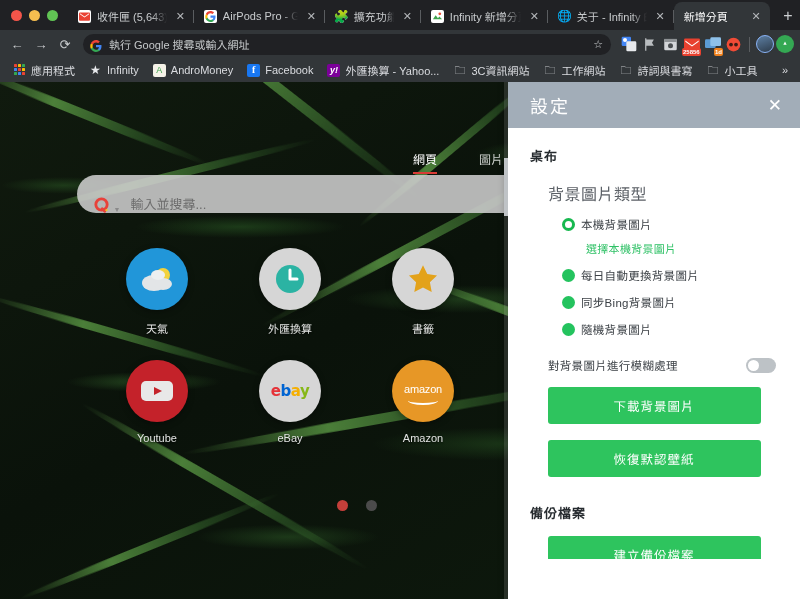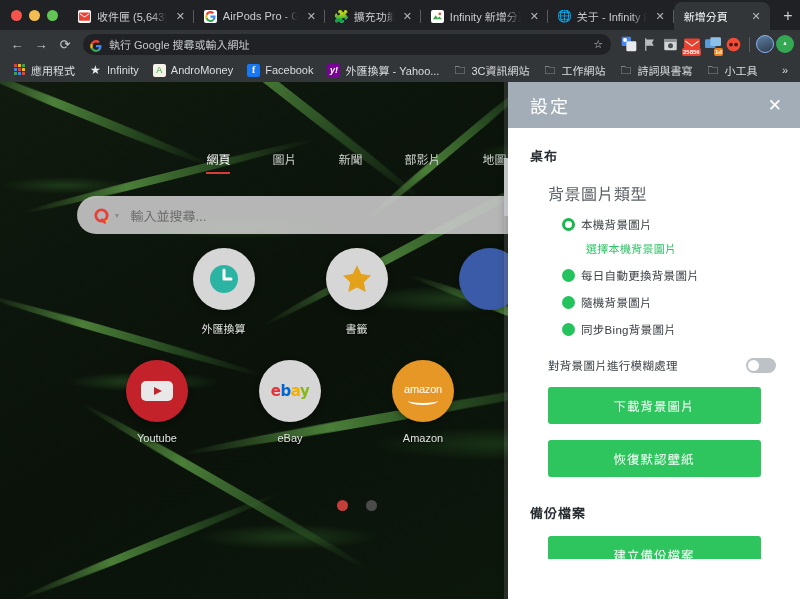--- a/index.html
+++ b/index.html
@@ -115,27 +115,27 @@
       radial-gradient(ellipse 130px 18px at 36% 88%, rgba(54,110,46,.4), transparent 70%),
       radial-gradient(ellipse 90px 12px at 8% 20%, rgba(48,100,40,.45), transparent 70%),
       radial-gradient(ellipse 160px 18px at 88% 52%, rgba(40,90,34,.35), transparent 70%),
       linear-gradient(150deg, #101a0e 0%, #0a120a 45%, #0e1a0d 100%);
   }
   .frond { position: absolute; background: linear-gradient(90deg, rgba(86,150,66,0) 0%, rgba(96,162,72,.75) 35%, rgba(58,112,48,.5) 70%, rgba(40,84,36,0) 100%);
            border-radius: 50%; filter: blur(.4px); }
 
   .content { position: absolute; inset: 0; }
   .searchwrap { position: absolute; top: 68px; left: 0; width: 713px; }
-  .stabs { display: flex; justify-content: center; gap: 42px; font-size: 12px;
+  .stabs { display: flex; justify-content: flex-end; gap: 42px; font-size: 12px;
            color: #cfd3cf; }
   .stab { padding-bottom: 5px; border-bottom: 2px solid transparent; }
   .stab.active { color: #fff; border-bottom-color: #d93b35; }
-  .searchbox { margin: 22px auto 0; width: 560px; height: 38px;
+  .searchbox { margin: 1px auto 0; width: 560px; height: 38px;
                background: rgba(205,205,205,.88); border-radius: 19px;
-               display: flex; align-items: center; padding: 0 16px; }
+               display: flex; align-items: flex-end; padding: 0 16px; }
   .glogo { width: 17px; height: 17px; flex: none; margin-right: 4px; }
   .caret { color: #8a8a8a; font-size: 7px; margin-right: 10px; }
   .searchph { color: #6c6c6c; font-size: 13px; }
 
   .grid { position: absolute; top: 166px; left: 0; width: 713px; }
   .growrow { display: flex; justify-content: center; gap: 0; }
   .cell { width: 133px; display: flex; flex-direction: column;
           align-items: center; }
   .circ { width: 62px; height: 62px; border-radius: 50%; display: flex;
           align-items: center; justify-content: center; position: relative;
@@ -436,20 +436,31 @@
                 <circle cx="19" cy="20" r="1.6" fill="#f5c518"></circle>
               </svg>
           </span>
           <span class="caret">▼</span>
           <span class="searchph">輸入並搜尋...</span>
         </div>
       </div>
 
       <div class="grid">
         <div class="growrow">
+          <div class="cell">
+            <div class="circ c-weather">
+              <svg width="40" height="30" viewBox="0 0 40 30">
+                <circle cx="26" cy="11" r="7" fill="#f2d23c"></circle>
+                <ellipse cx="17" cy="19" rx="12" ry="8" fill="#e3e5e7"></ellipse>
+                <ellipse cx="26" cy="20" rx="9" ry="6" fill="#e3e5e7"></ellipse>
+                <ellipse cx="21" cy="11" rx="7" ry="5" fill="#edeff0"></ellipse>
+              </svg>
+            </div>
+            <div class="celllabel">天氣</div>
+          </div>
 
           <div class="cell">
             <div class="circ c-grey">
               <svg width="32" height="32" viewBox="0 0 32 32">
                 <circle cx="16" cy="16" r="14" fill="#2bb3a3"></circle>
                 <path d="M16 7v9h7" stroke="#fff" stroke-width="3" fill="none" stroke-linecap="round" stroke-linejoin="round"></path>
               </svg>
             </div>
             <div class="celllabel">外匯換算</div>
           </div>
@@ -530,26 +541,26 @@
       </div>
       <div class="sublink">選擇本機背景圖片</div>
 
       <div class="radiorow">
         <span class="radio"></span>
         <span class="radiolabel">每日自動更換背景圖片</span>
       </div>
 
       <div class="radiorow">
         <span class="radio"></span>
-        <span class="radiolabel">隨機背景圖片</span>
+        <span class="radiolabel">同步Bing背景圖片</span>
       </div>
 
       <div class="radiorow">
         <span class="radio"></span>
-        <span class="radiolabel">同步Bing背景圖片</span>
+        <span class="radiolabel">隨機背景圖片</span>
       </div>
 
       <div class="togglerow">
         <span class="togglelabel">對背景圖片進行模糊處理</span>
         <span class="toggle">
             <span class="knob"></span>
           </span>
       </div>
 
       <button class="gbtn">下載背景圖片</button>

